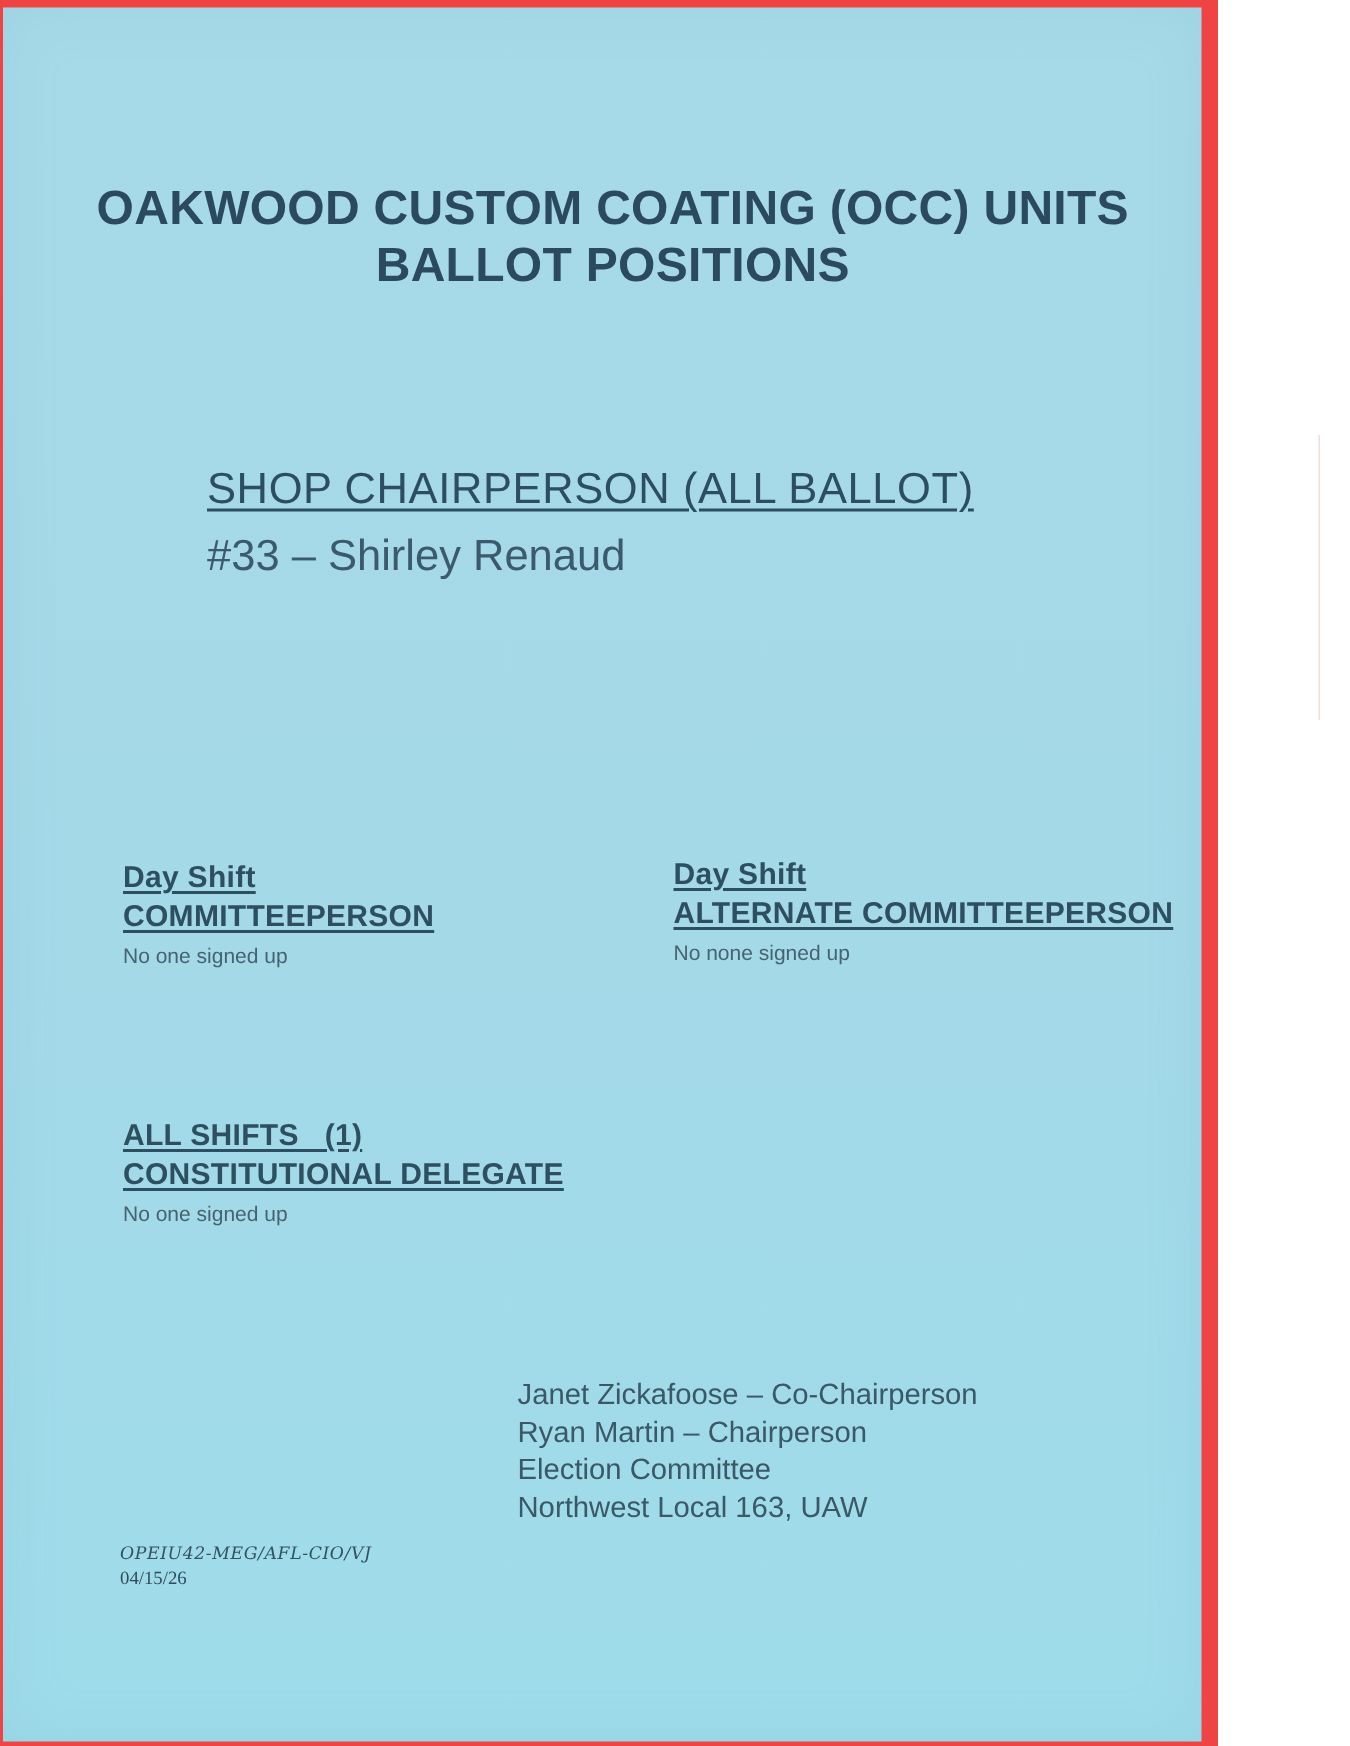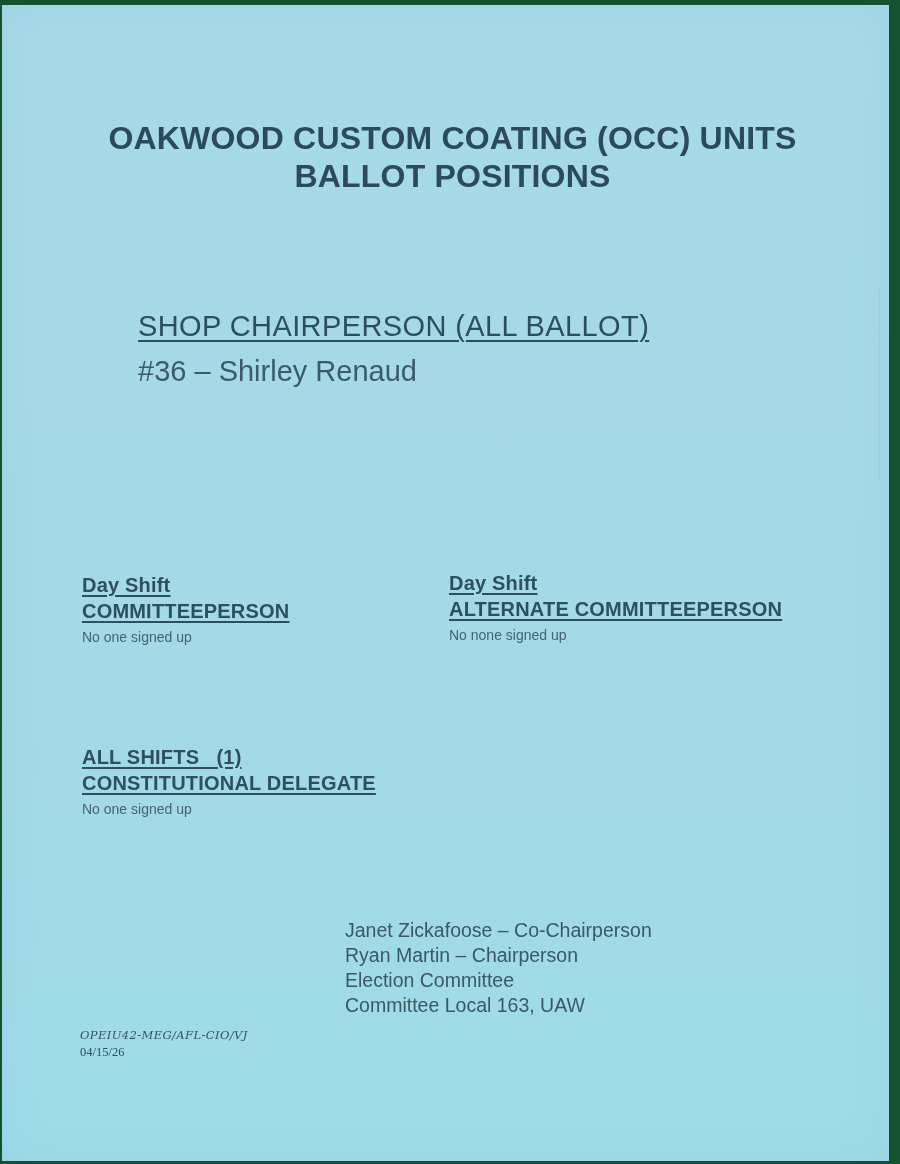--- a/index.html
+++ b/index.html
@@ -4,22 +4,22 @@
 <style>
   html,body{margin:0;padding:0;}
   body{
     width:900px;height:1164px;
     background:#ffffff;
     font-family:"Liberation Sans", sans-serif;
     overflow:hidden;
   }
   .scan-page{
     position:relative;
-    width:900px;height:1164px;
-    background:#14532d;
+    width:812px;height:1164px;
+    background:#ef4444;
   }
   .sheet{
     position:absolute;
     top:5px;left:2px;right:11px;bottom:3px;
     background:linear-gradient(180deg,#a7dae8 0%,#a4d9e8 55%,#9edcea 100%);
     box-shadow:inset 0 0 40px rgba(110,160,180,0.12);
   }
   .title-block{
     position:absolute;
     left:0;right:0;top:114px;
@@ -108,21 +108,21 @@
   <div class="sheet">
 
     <div class="title-block">
       <div>OAKWOOD CUSTOM COATING (OCC) UNITS</div>
       <div>BALLOT POSITIONS</div>
     </div>
 
     <div class="shop-block">
       <div class="shop-heading">SHOP CHAIRPERSON (ALL BALLOT)</div>
       <div class="candidate-list">
-        <div>#36 – Shirley Renaud</div>
+        <div>#33 – Shirley Renaud</div>
       </div>
     </div>
 
     <div class="race race-day-committee">
       <div class="race-heading">
         <div>Day Shift</div>
         <div>COMMITTEEPERSON</div>
       </div>
       <div class="race-status">No one signed up</div>
     </div>
@@ -140,21 +140,21 @@
         <div>ALL SHIFTS&nbsp;&nbsp;&nbsp;(1)</div>
         <div>CONSTITUTIONAL DELEGATE</div>
       </div>
       <div class="race-status">No one signed up</div>
     </div>
 
     <div class="committee-block">
       <div>Janet Zickafoose – Co-Chairperson</div>
       <div>Ryan Martin – Chairperson</div>
       <div>Election Committee</div>
-      <div>Committee Local 163, UAW</div>
+      <div>Northwest Local 163, UAW</div>
     </div>
 
     <div class="footer-code">OPEIU42-MEG/AFL-CIO/VJ</div>
     <div class="footer-date">04/15/26</div>
 
     <div class="scan-artifact-line"></div>
   </div>
 </div>
 
 </body></html>

